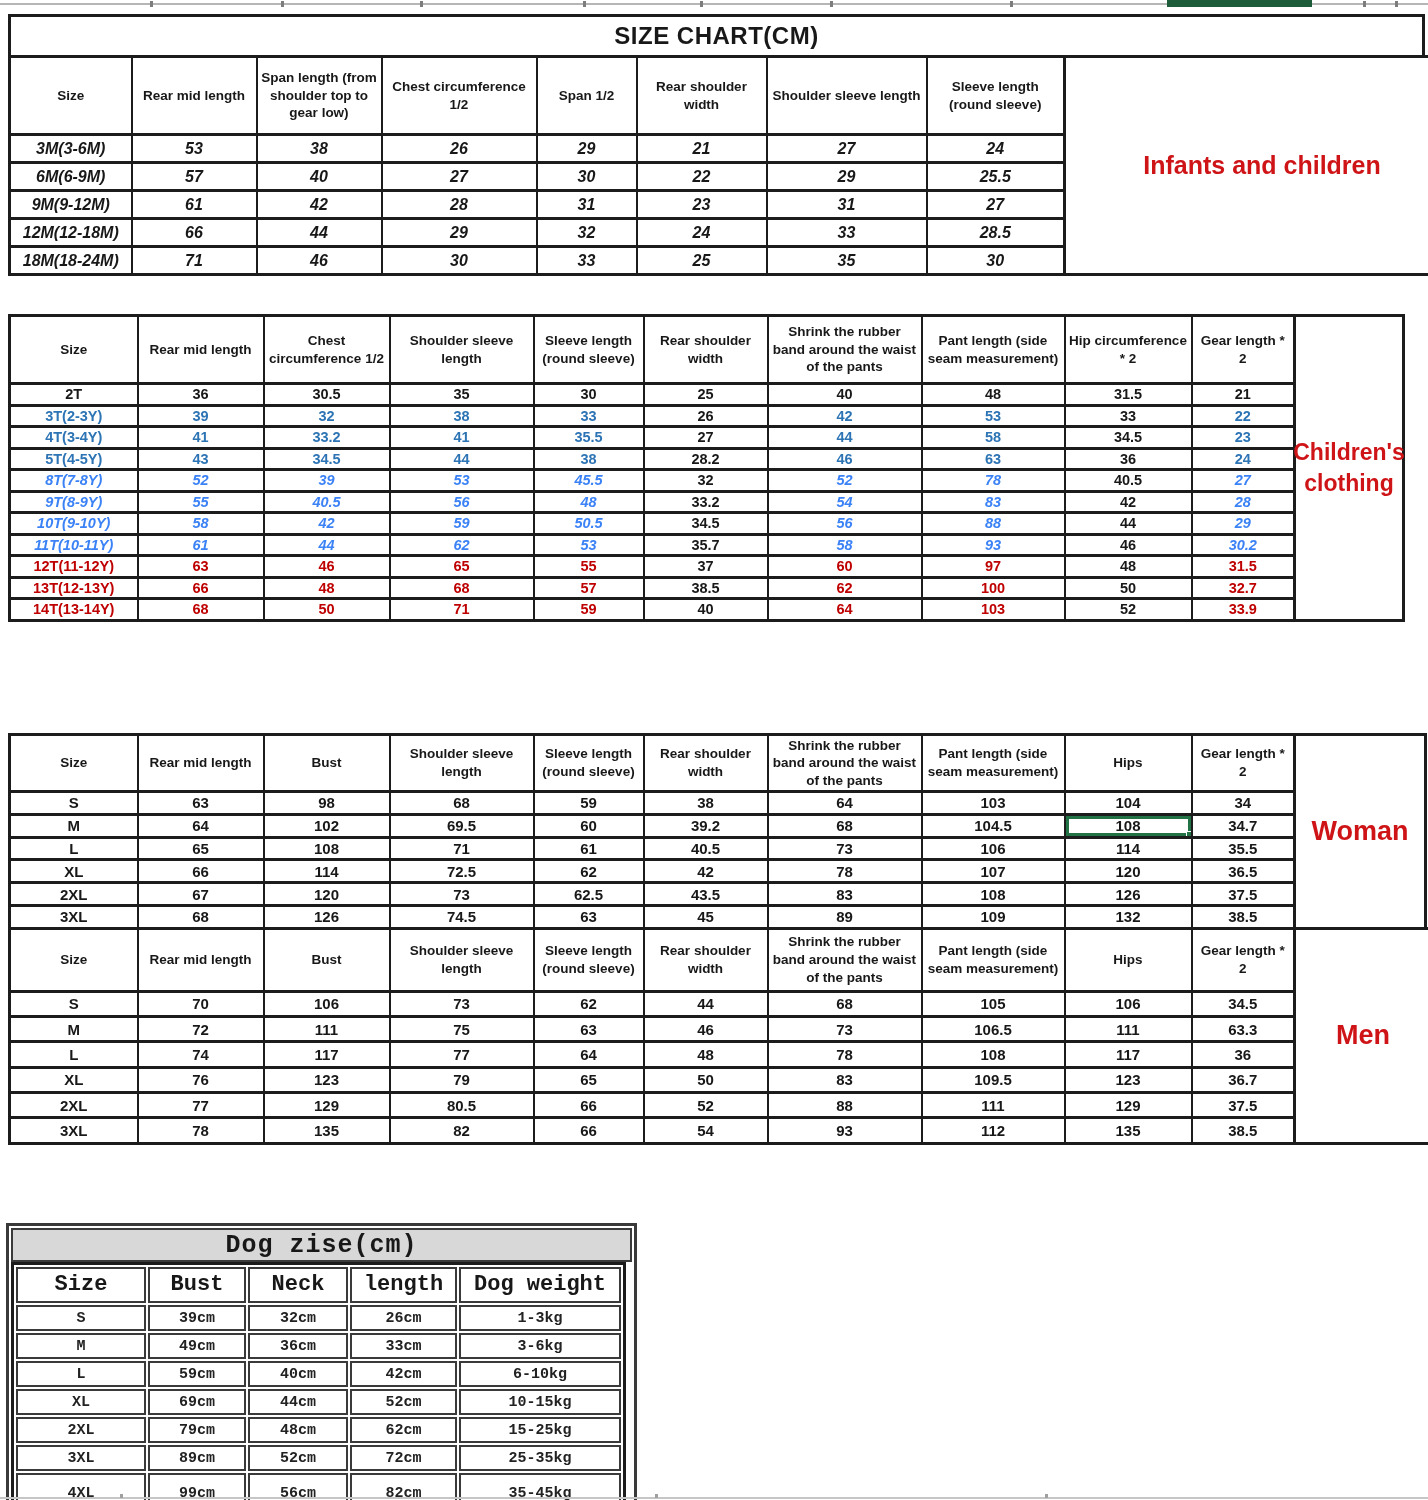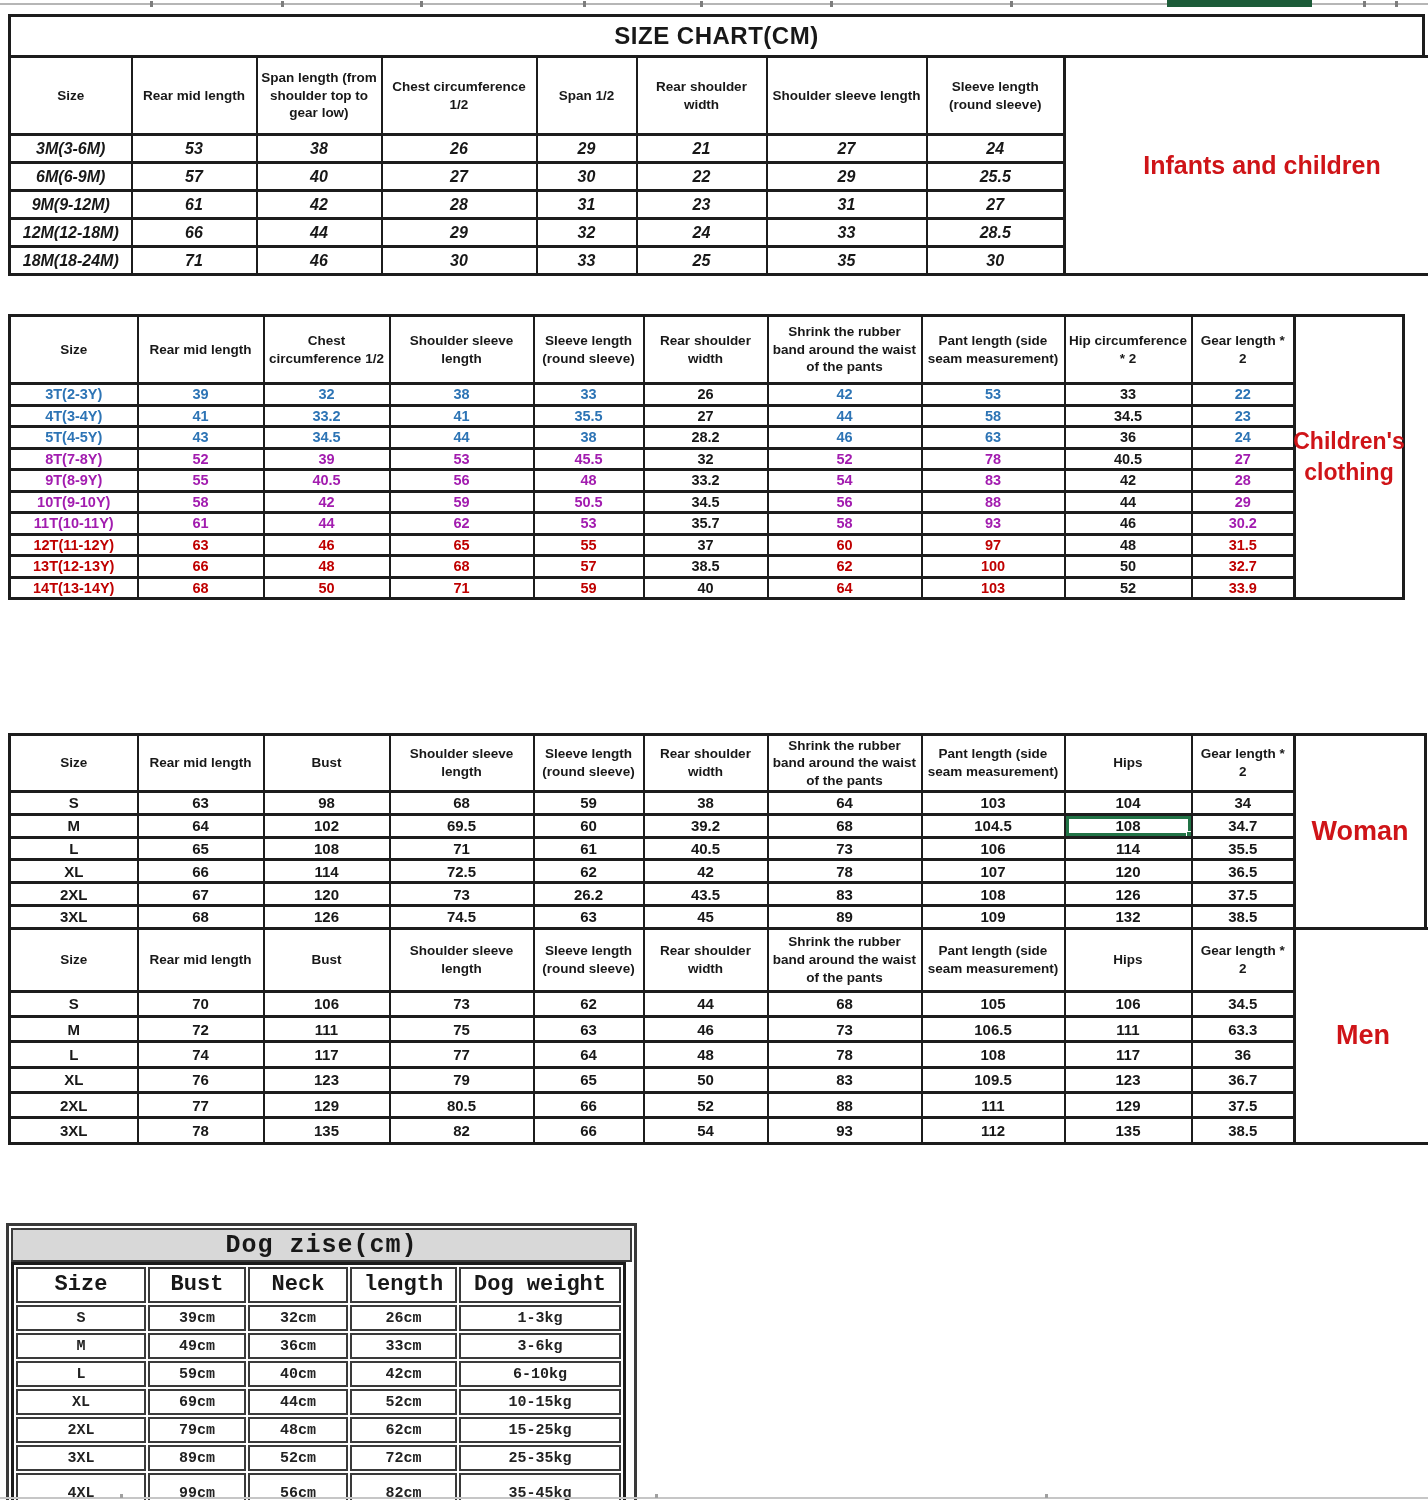--- a/index.html
+++ b/index.html
@@ -60,21 +60,21 @@
   #t-woman tbody tr{height:22.8px;}
   #t-woman td{font-size:15px;}
   #t-men thead tr{height:63px;}
   #t-men tbody tr{height:25.3px;}
   #t-men td{font-size:15px;}
   #sec-men-row{margin-top:-3px;}
 
   
   .c-black{color:#181818;}
   .c-blue{color:#2d74b5;}
-  .c-navy{color:#a21caf;}
+  .c-navy{color:#3b82f6;font-style:italic;}
   .c-red{color:#bf0000;}
 
   
   td.selected{position:relative;box-shadow:inset 0 0 0 3px #217346;}
   td.selected::after{
     content:"";position:absolute;right:-5px;bottom:-5px;width:8px;height:8px;
     background:#217346;border:1.5px solid #ffffff;z-index:3;
   }
 
   
@@ -221,20 +221,32 @@
               <th>Sleeve length (round sleeve)</th>
               <th>Rear shoulder width</th>
               <th>Shrink the rubber band around the waist of the pants</th>
               <th>Pant length (side seam measurement)</th>
               <th>Hip circumference * 2</th>
               <th>Gear length * 2</th>
             </tr>
           </thead>
           <tbody>
             <tr>
+              <td class="c-black">2T</td>
+              <td class="c-black">36</td>
+              <td class="c-black">30.5</td>
+              <td class="c-black">35</td>
+              <td class="c-black">30</td>
+              <td class="c-black">25</td>
+              <td class="c-black">40</td>
+              <td class="c-black">48</td>
+              <td class="c-black">31.5</td>
+              <td class="c-black">21</td>
+            </tr>
+            <tr>
               <td class="c-blue">3T(2-3Y)</td>
               <td class="c-blue">39</td>
               <td class="c-blue">32</td>
               <td class="c-blue">38</td>
               <td class="c-blue">33</td>
               <td class="c-black">26</td>
               <td class="c-blue">42</td>
               <td class="c-blue">53</td>
               <td class="c-black">33</td>
               <td class="c-blue">22</td>
@@ -431,21 +443,21 @@
               <td class="c-black">78</td>
               <td class="c-black">107</td>
               <td class="c-black">120</td>
               <td class="c-black">36.5</td>
             </tr>
             <tr>
               <td class="c-black">2XL</td>
               <td class="c-black">67</td>
               <td class="c-black">120</td>
               <td class="c-black">73</td>
-              <td class="c-black">26.2</td>
+              <td class="c-black">62.5</td>
               <td class="c-black">43.5</td>
               <td class="c-black">83</td>
               <td class="c-black">108</td>
               <td class="c-black">126</td>
               <td class="c-black">37.5</td>
             </tr>
             <tr>
               <td class="c-black">3XL</td>
               <td class="c-black">68</td>
               <td class="c-black">126</td>

